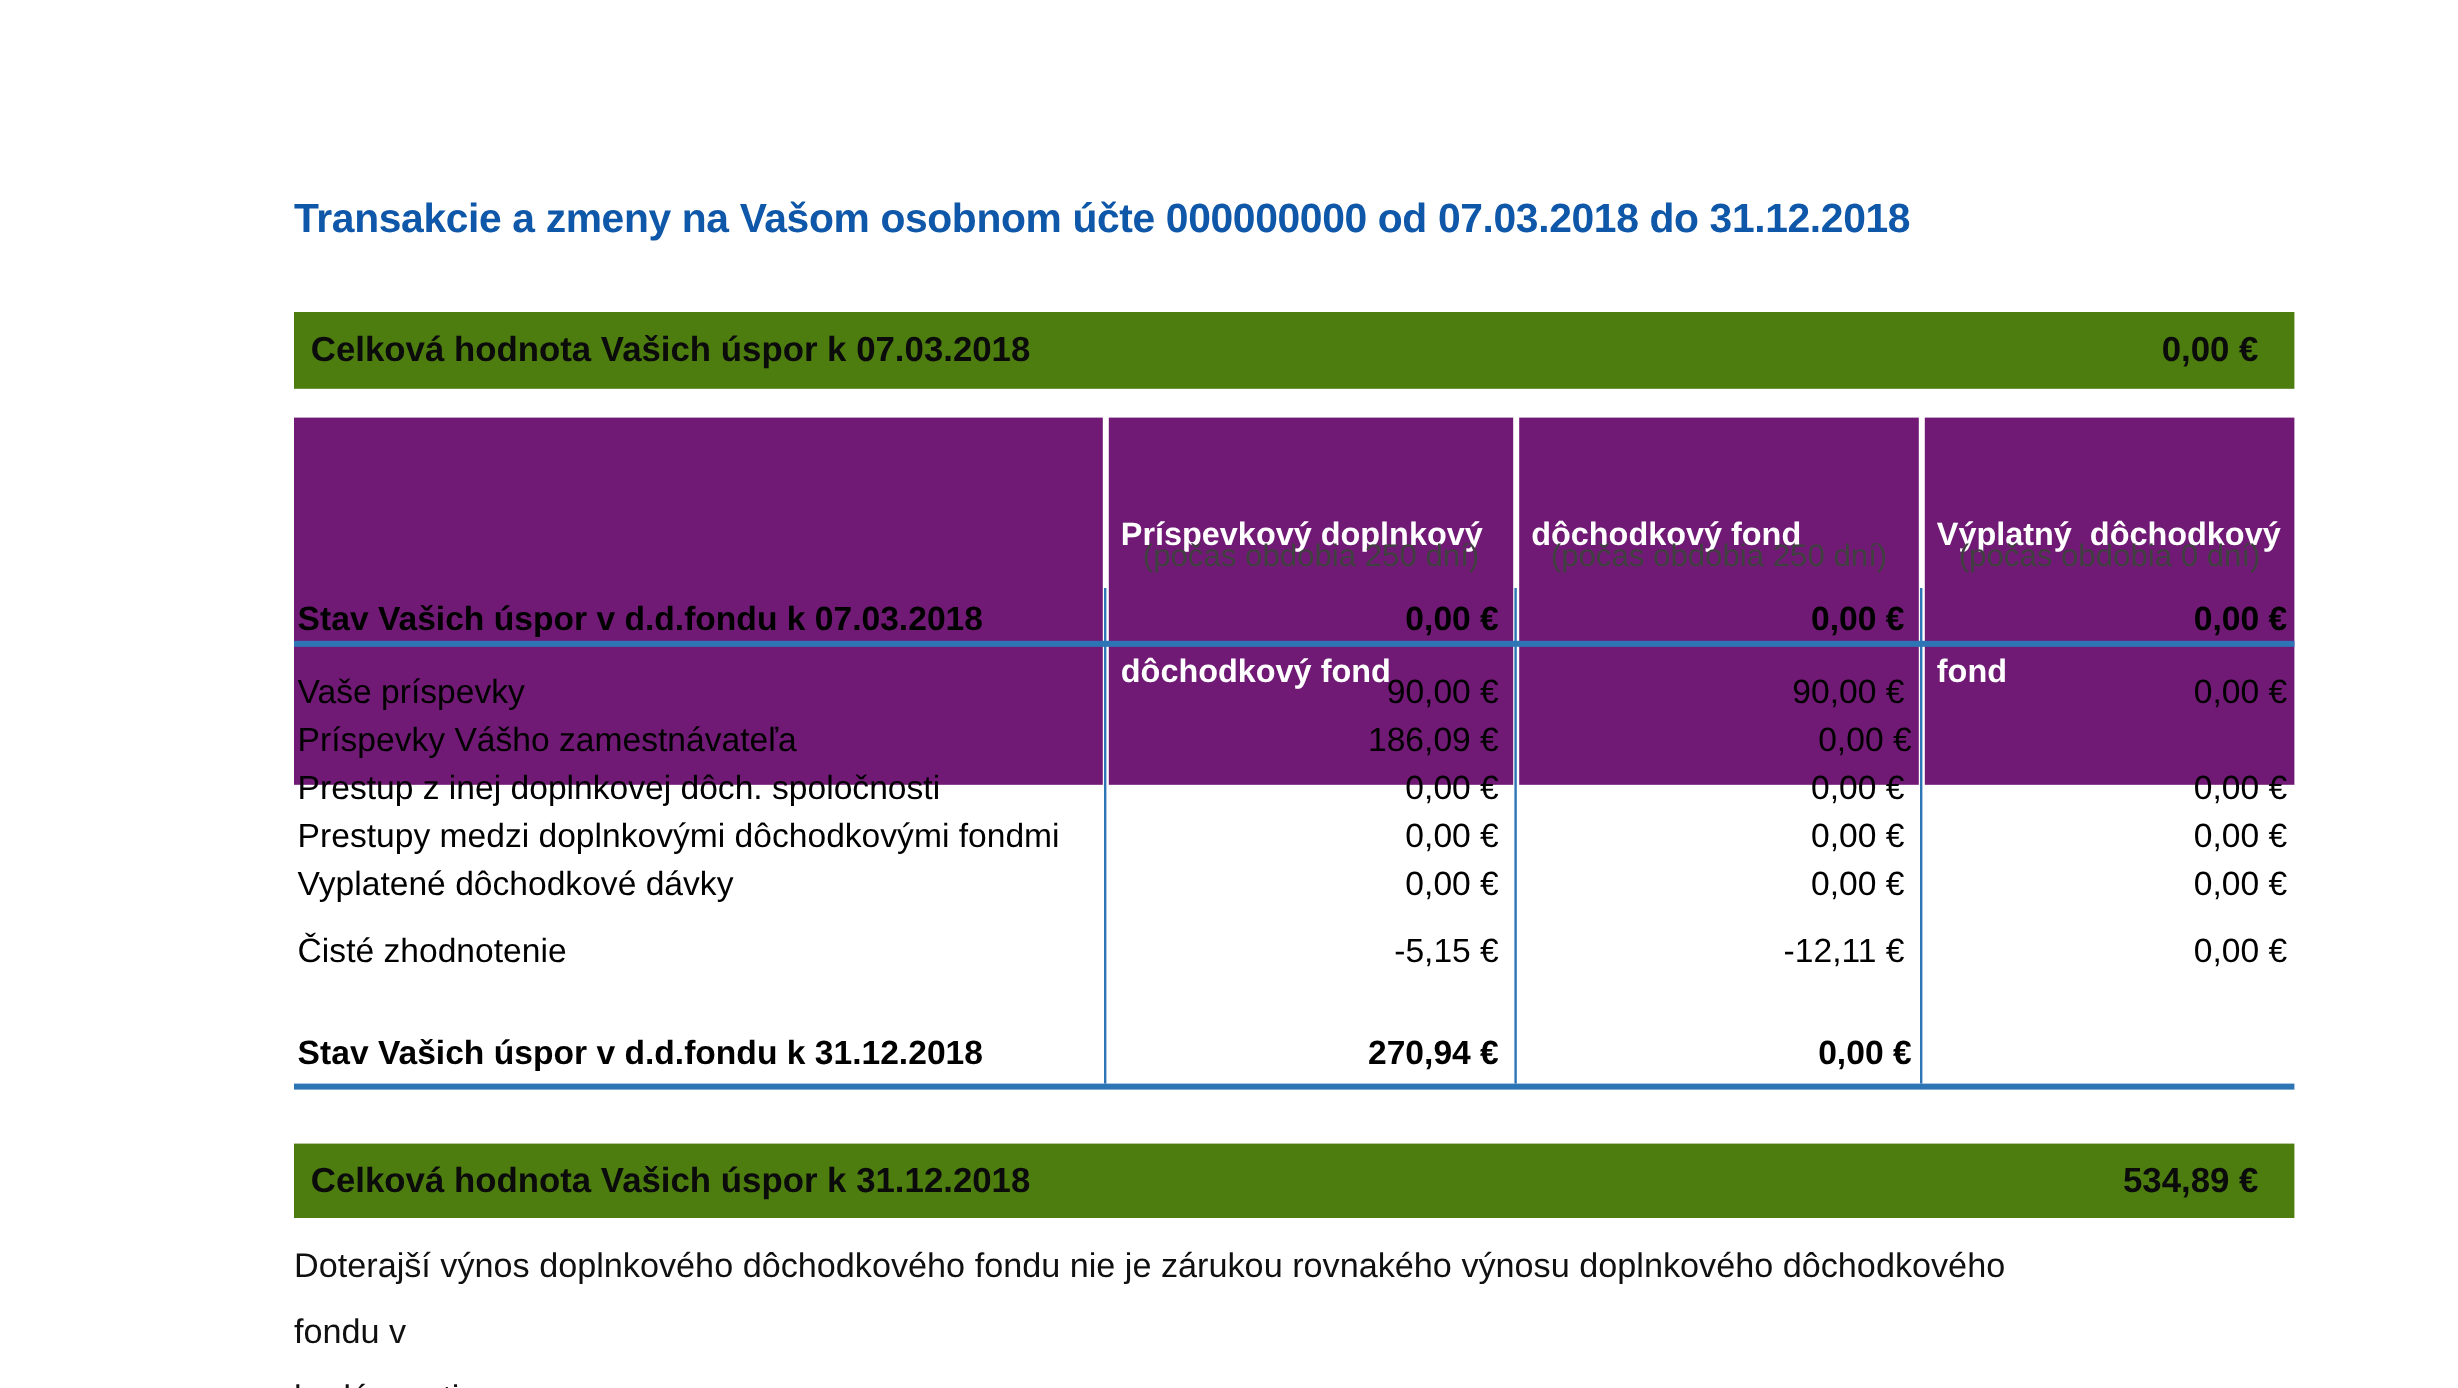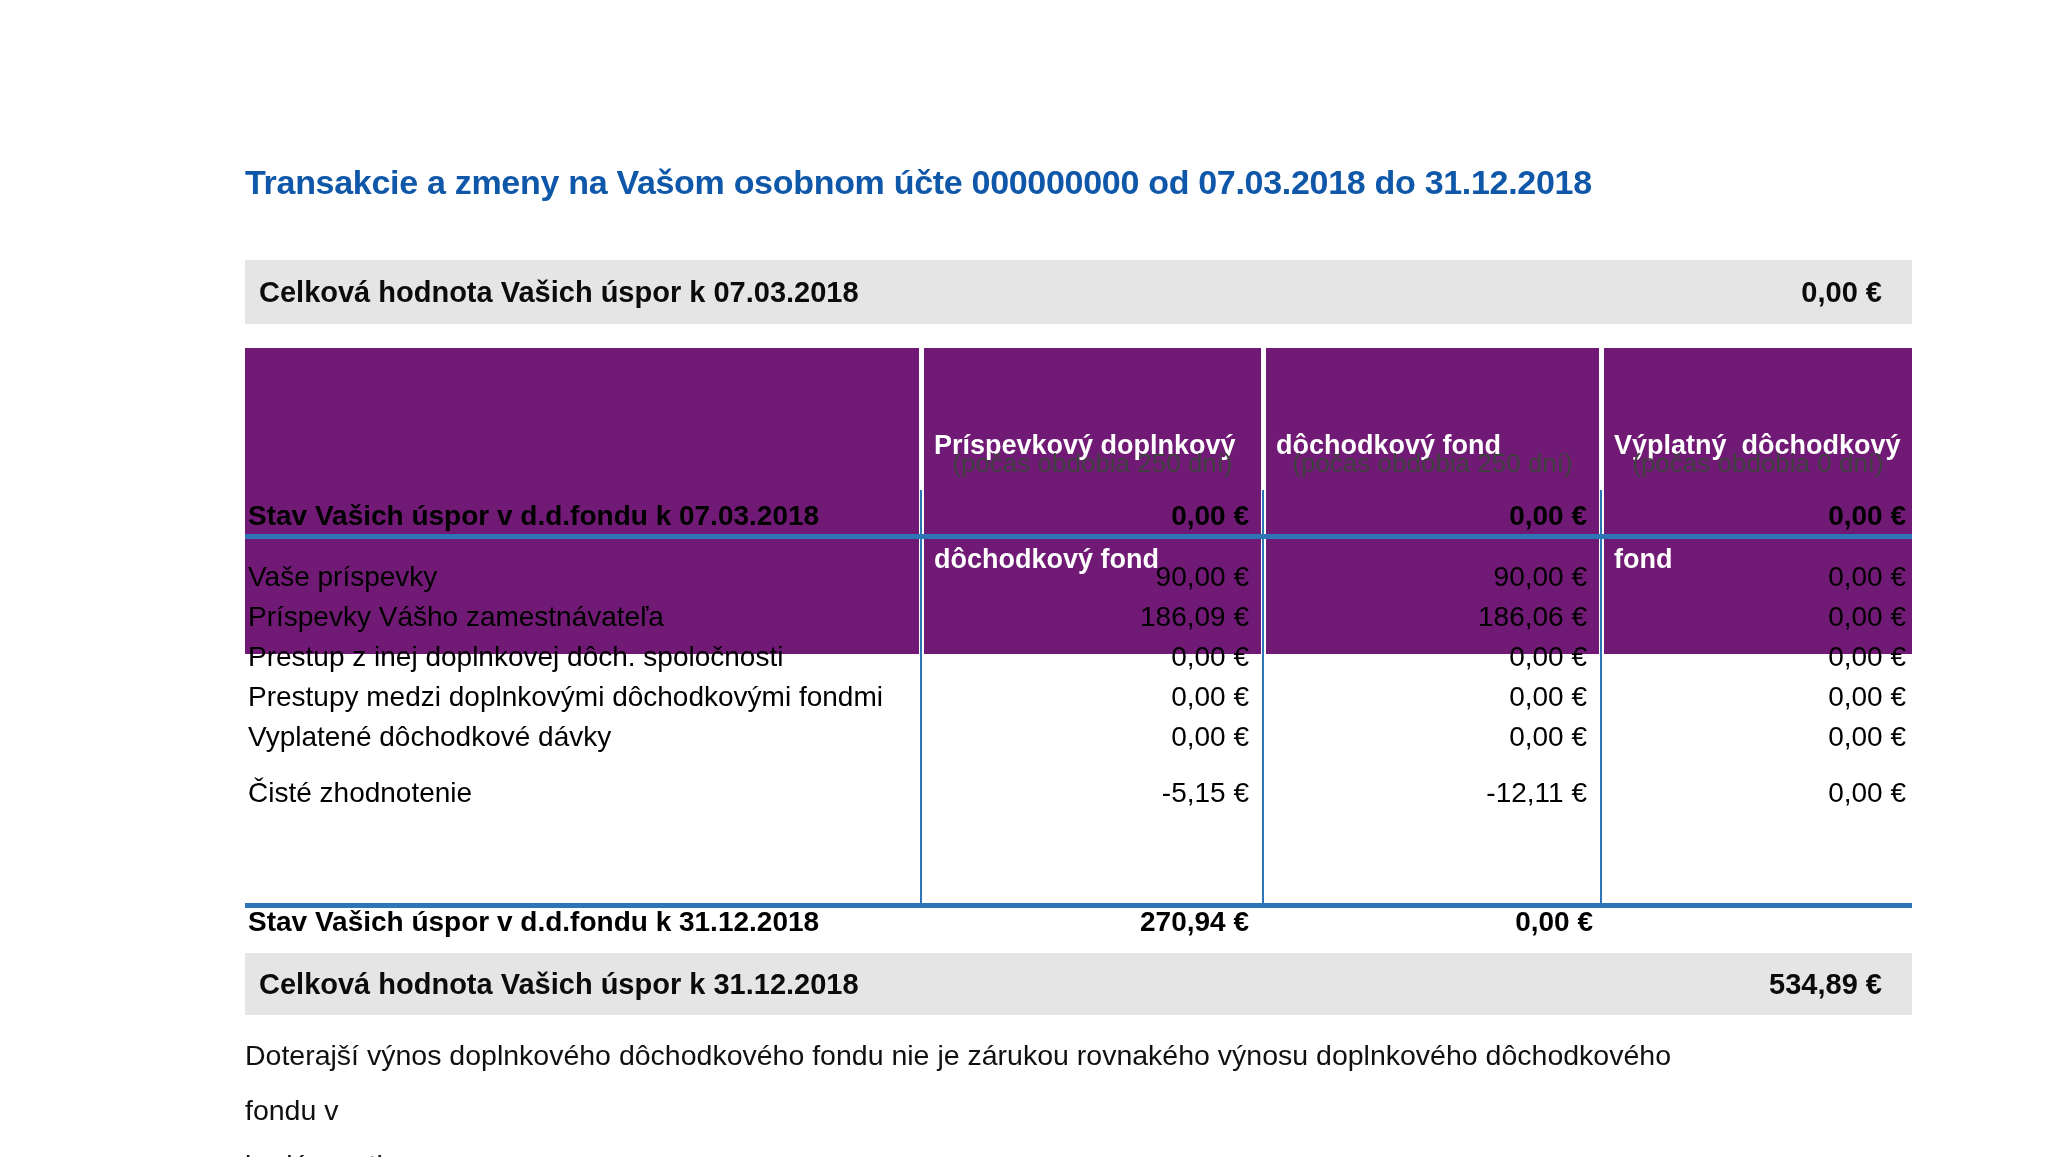--- a/index.html
+++ b/index.html
@@ -11,21 +11,21 @@
   }
   .page{position:absolute;inset:0;}
 
   .title{
     position:absolute;left:245px;top:163px;width:1700px;
     font-size:34px;font-weight:700;color:#0F57A8;letter-spacing:-0.3px;
     margin:0;
   }
 
   .banner{
-    position:absolute;left:245px;width:1667px;background:#e5e5e5;
+    position:absolute;left:245px;width:1667px;background:#4d7c0f;
     display:flex;align-items:center;justify-content:space-between;
     font-weight:700;font-size:29px;color:#0b0b0b;
     padding:0;box-sizing:border-box;
   }
   .banner .b-label{padding-left:14px;}
   .banner .b-value{padding-right:30px;}
   .banner-top{top:260px;height:64px;}
   .banner-bottom{top:926px;height:62px;margin-top:27px;}
 
   .grid{
@@ -44,21 +44,21 @@
   .period-row{top:448px;height:34px;font-size:26px;color:#404040;}
   .period-row .pcell{text-align:center;}
 
   .trow{font-size:28px;align-items:center;}
   .trow .lbl{padding-left:3px;}
   .trow .val{text-align:right;padding-right:12px;}
   .trow .val.last{padding-right:6px;}
   .trow.bold{font-weight:700;}
 
   .opening-row{top:498px;height:36px;}
-  .closing-row{top:860px;height:36px;margin-top:44px;}
+  .closing-row{top:860px;height:36px;}
   .row-0{top:558px;}
   .row-1{top:598px;}
   .row-2{top:638px;}
   .row-3{top:678px;}
   .row-4{top:718px;}
   .row-5{top:758px;margin-top:16px;}
   .datarow{height:38px;}
 
   .hline{position:absolute;left:245px;width:1667px;height:5px;background:#2E75B6;}
   .hline-1{top:534px;}
@@ -118,21 +118,20 @@
 
   <div class="grid trow datarow row-0">
     <div class="lbl">Vaše príspevky</div>
     <div class="val">90,00 €</div>
     <div class="val">90,00 €</div>
     <div class="val last">0,00 €</div>
   </div>
   <div class="grid trow datarow row-1">
     <div class="lbl">Príspevky Vášho zamestnávateľa</div>
     <div class="val">186,09 €</div>
-    <div class="val">186,06 €</div>
     <div class="val last">0,00 €</div>
   </div>
   <div class="grid trow datarow row-2">
     <div class="lbl">Prestup z inej doplnkovej dôch. spoločnosti</div>
     <div class="val">0,00 €</div>
     <div class="val">0,00 €</div>
     <div class="val last">0,00 €</div>
   </div>
   <div class="grid trow datarow row-3">
     <div class="lbl">Prestupy medzi doplnkovými dôchodkovými fondmi</div>

